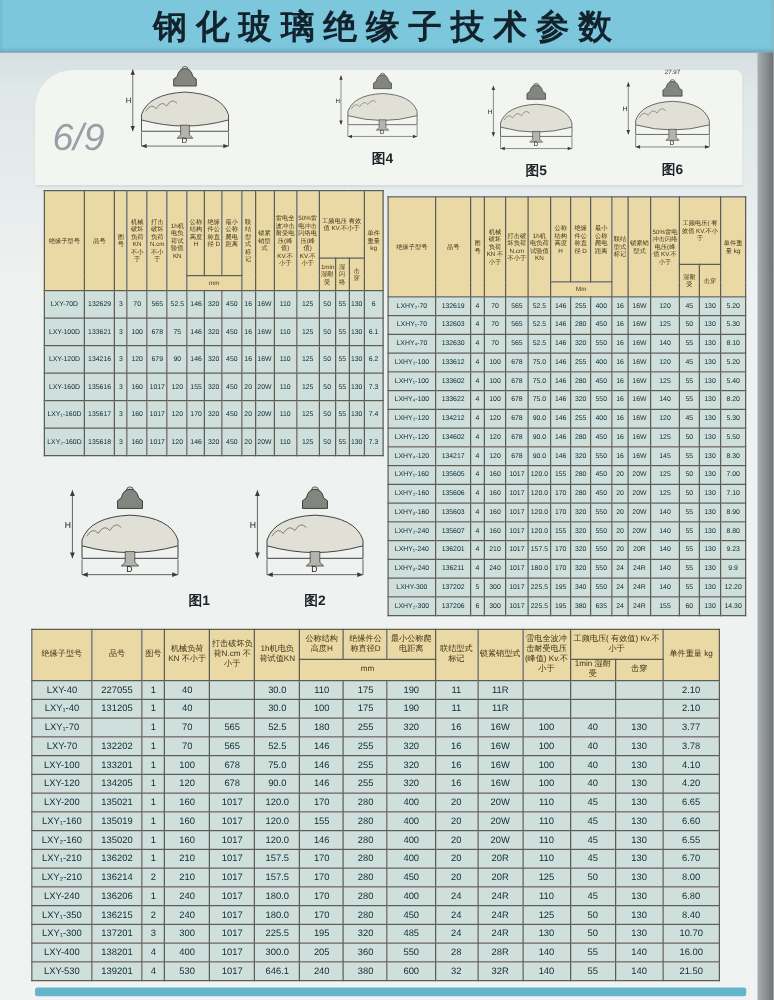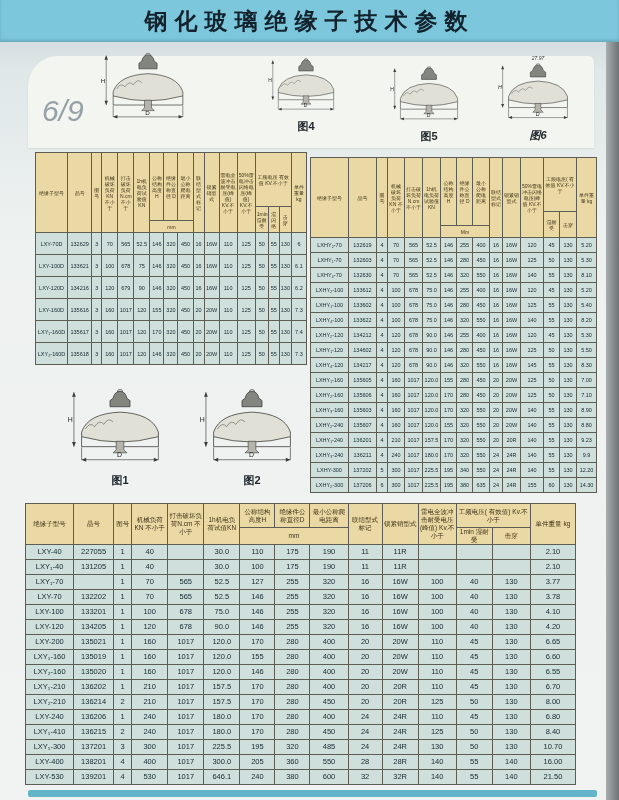--- a/index.html
+++ b/index.html
@@ -1,21 +1,21 @@
 <!DOCTYPE html>
 <html><head>
 <meta charset="utf-8">
 <style>
   html,body{margin:0;padding:0;background:#8e9598;}
   .page{position:relative;width:619px;height:800px;overflow:hidden;
     font-family:"Liberation Sans","DejaVu Sans",sans-serif;
     background:linear-gradient(180deg,#c6d1d6 0px,#dfe7e8 70px,#edf1f0 220px,#f0f3f1 100%);}
   .titlebar{position:absolute;top:0;left:0;right:0;height:42px;background:#7cc7dc;
     display:flex;align-items:center;justify-content:center;box-shadow:inset 0 -2px 3px rgba(0,0,0,.15);}
-  .titlebar .t{font-size:23px;font-weight:bold;color:#13232e;letter-spacing:7px;white-space:nowrap;}
+  .titlebar .t{font-size:27px;font-weight:bold;color:#13232e;letter-spacing:7px;white-space:nowrap;}
   .right-strip{position:absolute;right:0;top:42px;width:13px;bottom:0;
     background:linear-gradient(90deg,#a8aeb0,#6d7375);}
   .panel{position:absolute;left:28px;top:56px;width:566px;height:92px;background:#f3f5f1;
     border-radius:30px 6px 0 0;box-shadow:0 1px 2px rgba(0,0,0,.08);}
   .pageno{position:absolute;left:42px;top:94px;font-size:30px;color:#96a0a6;font-style:italic;}
   .bottom-strip{position:absolute;left:28px;right:22px;top:790px;height:7px;background:#63b5ca;border-radius:2px;}
 
   
   table{border-collapse:collapse;table-layout:fixed;position:absolute;border:1.5px solid #3a3a33;}
   th,td{border:1px solid #5d5d54;text-align:center;vertical-align:middle;padding:0 1px;overflow:hidden;}
@@ -90,29 +90,29 @@
         <use href="#insul"></use>
       </svg>
     <div class="lab">图4</div>
   </div>
   <div class="fig" style="left:375px;top:64px;width:108px;">
     <svg class="ins" width="104" height="64">
         <use href="#insul"></use>
       </svg>
     <div class="lab">图5</div>
   </div>
-  <div class="fig" style="left:482px;top:56px;width:112px;font-style:italic;">
+  <div class="fig" style="left:482px;top:56px;width:112px;">
     <div class="note">27.97</div>
     <svg class="ins" width="106" height="66">
         <use href="#insul"></use>
       </svg>
     <div class="lab">图6</div>
   </div>
 
-  <div class="fig" style="left:56px;top:386px;width:128px;">
+  <div class="fig" style="left:40px;top:386px;width:128px;text-align:right;">
     <svg class="ins" width="124" height="86">
         <use href="#insul"></use>
       </svg>
     <div class="lab">图1</div>
   </div>
   <div class="fig" style="left:188px;top:386px;width:128px;">
     <svg class="ins" width="124" height="86">
         <use href="#insul"></use>
       </svg>
     <div class="lab">图2</div>
@@ -695,21 +695,21 @@
           <td></td>
           <td>2.10</td>
         </tr>
         <tr>
           <td>LXY₁-70</td>
           <td></td>
           <td>1</td>
           <td>70</td>
           <td>565</td>
           <td>52.5</td>
-          <td>127</td>
+          <td>180</td>
           <td>255</td>
           <td>320</td>
           <td>16</td>
           <td>16W</td>
           <td>100</td>
           <td>40</td>
           <td>130</td>
           <td>3.77</td>
         </tr>
         <tr>
@@ -859,21 +859,21 @@
           <td>280</td>
           <td>400</td>
           <td>24</td>
           <td>24R</td>
           <td>110</td>
           <td>45</td>
           <td>130</td>
           <td>6.80</td>
         </tr>
         <tr>
-          <td>LXY₁-410</td>
+          <td>LXY₁-350</td>
           <td>136215</td>
           <td>2</td>
           <td>240</td>
           <td>1017</td>
           <td>180.0</td>
           <td>170</td>
           <td>280</td>
           <td>450</td>
           <td>24</td>
           <td>24R</td>

